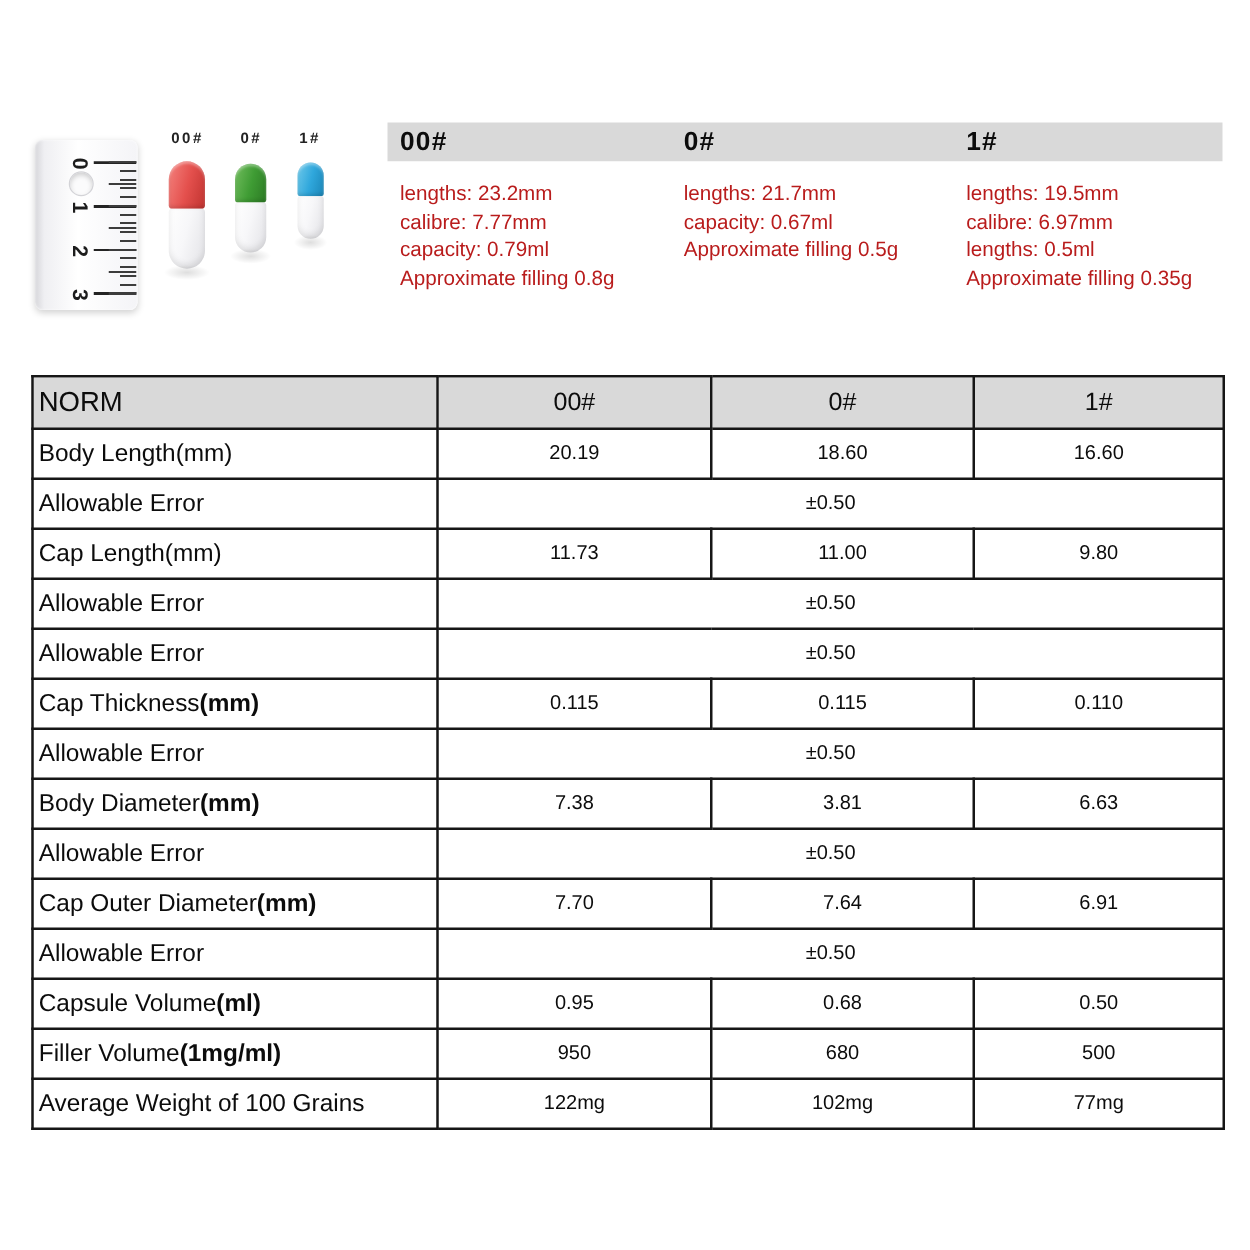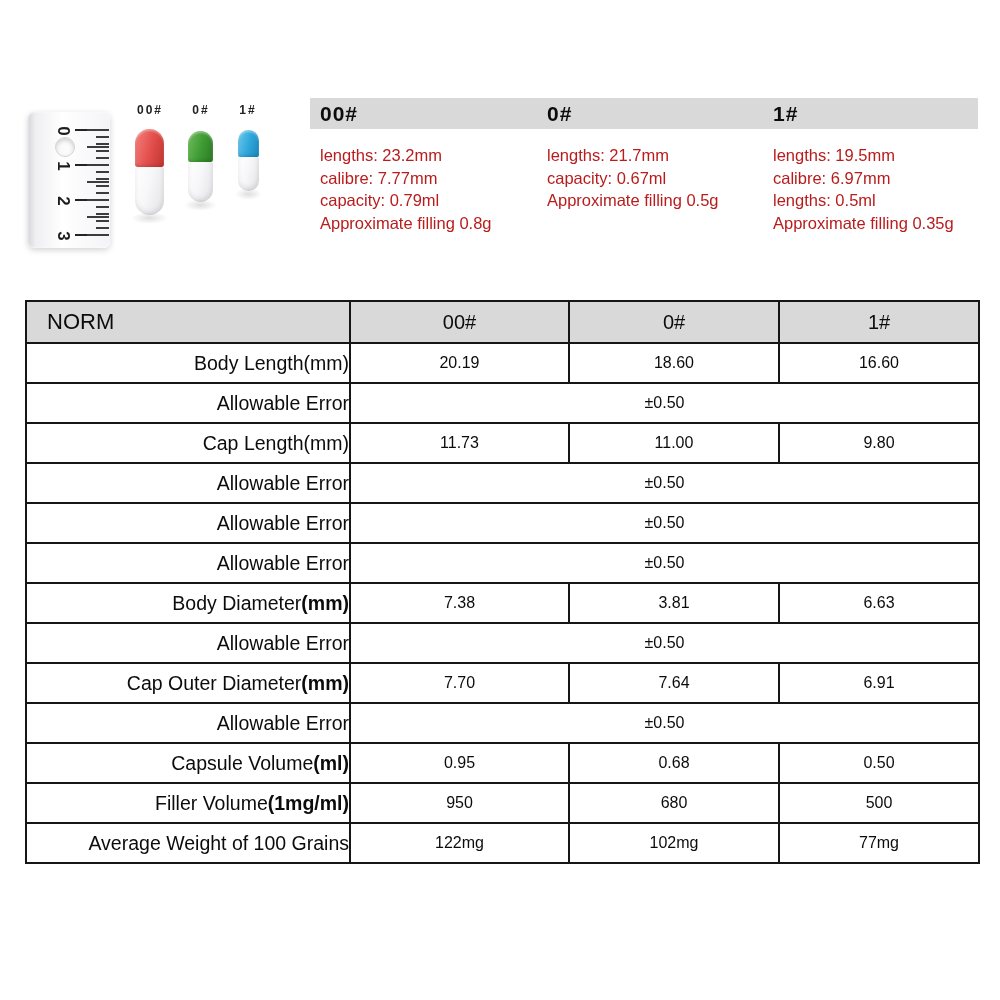--- a/index.html
+++ b/index.html
@@ -62,23 +62,23 @@
   .spec-line{font-size:16.5px;line-height:22.5px;color:#b91c1c;}
 
   
   table.spec-table{
     position:absolute;left:25px;top:300px;width:953px;
     border-collapse:collapse;table-layout:fixed;
     font-size:20px;color:#0c0c0c;background:#fff;
   }
   .spec-table th,.spec-table td{border:2px solid #161616;padding:0;overflow:hidden;white-space:nowrap;}
   .spec-table thead th{height:40px;background:#d9d9d9;font-weight:normal;font-size:20px;text-align:center;}
-  .spec-table thead th.norm{text-align:left;padding-left:20px;font-size:22px;}
+  .spec-table thead th.norm{text-align:left;padding-left:4px;font-size:22px;}
   .spec-table tbody tr{height:40px;}
-  .spec-table td.lbl{text-align:right;padding-left:19px;font-size:19.5px;}
+  .spec-table td.lbl{text-align:left;padding-left:4px;font-size:19.5px;}
   .spec-table td.lbl b{font-weight:bold;}
   .spec-table td.val{text-align:center;font-size:16px;}
 </style>
 </head>
 <body>
 
 <div class="canvas">
 
   <div class="ruler">
     <div class="ruler-ticks"></div>
@@ -171,20 +171,26 @@
       </tr>
       <tr>
         <td class="lbl"><span>Allowable Error</span></td>
         <td class="val" colspan="3">±0.50</td>
       </tr>
       <tr>
         <td class="lbl"><span>Allowable Error</span></td>
         <td class="val" colspan="3">±0.50</td>
       </tr>
       <tr>
+        <td class="lbl"><span>Cap Thickness</span><b>(mm)</b></td>
+        <td class="val">0.115</td>
+        <td class="val">0.115</td>
+        <td class="val">0.110</td>
+      </tr>
+      <tr>
         <td class="lbl"><span>Allowable Error</span></td>
         <td class="val" colspan="3">±0.50</td>
       </tr>
       <tr>
         <td class="lbl"><span>Body Diameter</span><b>(mm)</b></td>
         <td class="val">7.38</td>
         <td class="val">3.81</td>
         <td class="val">6.63</td>
       </tr>
       <tr>

